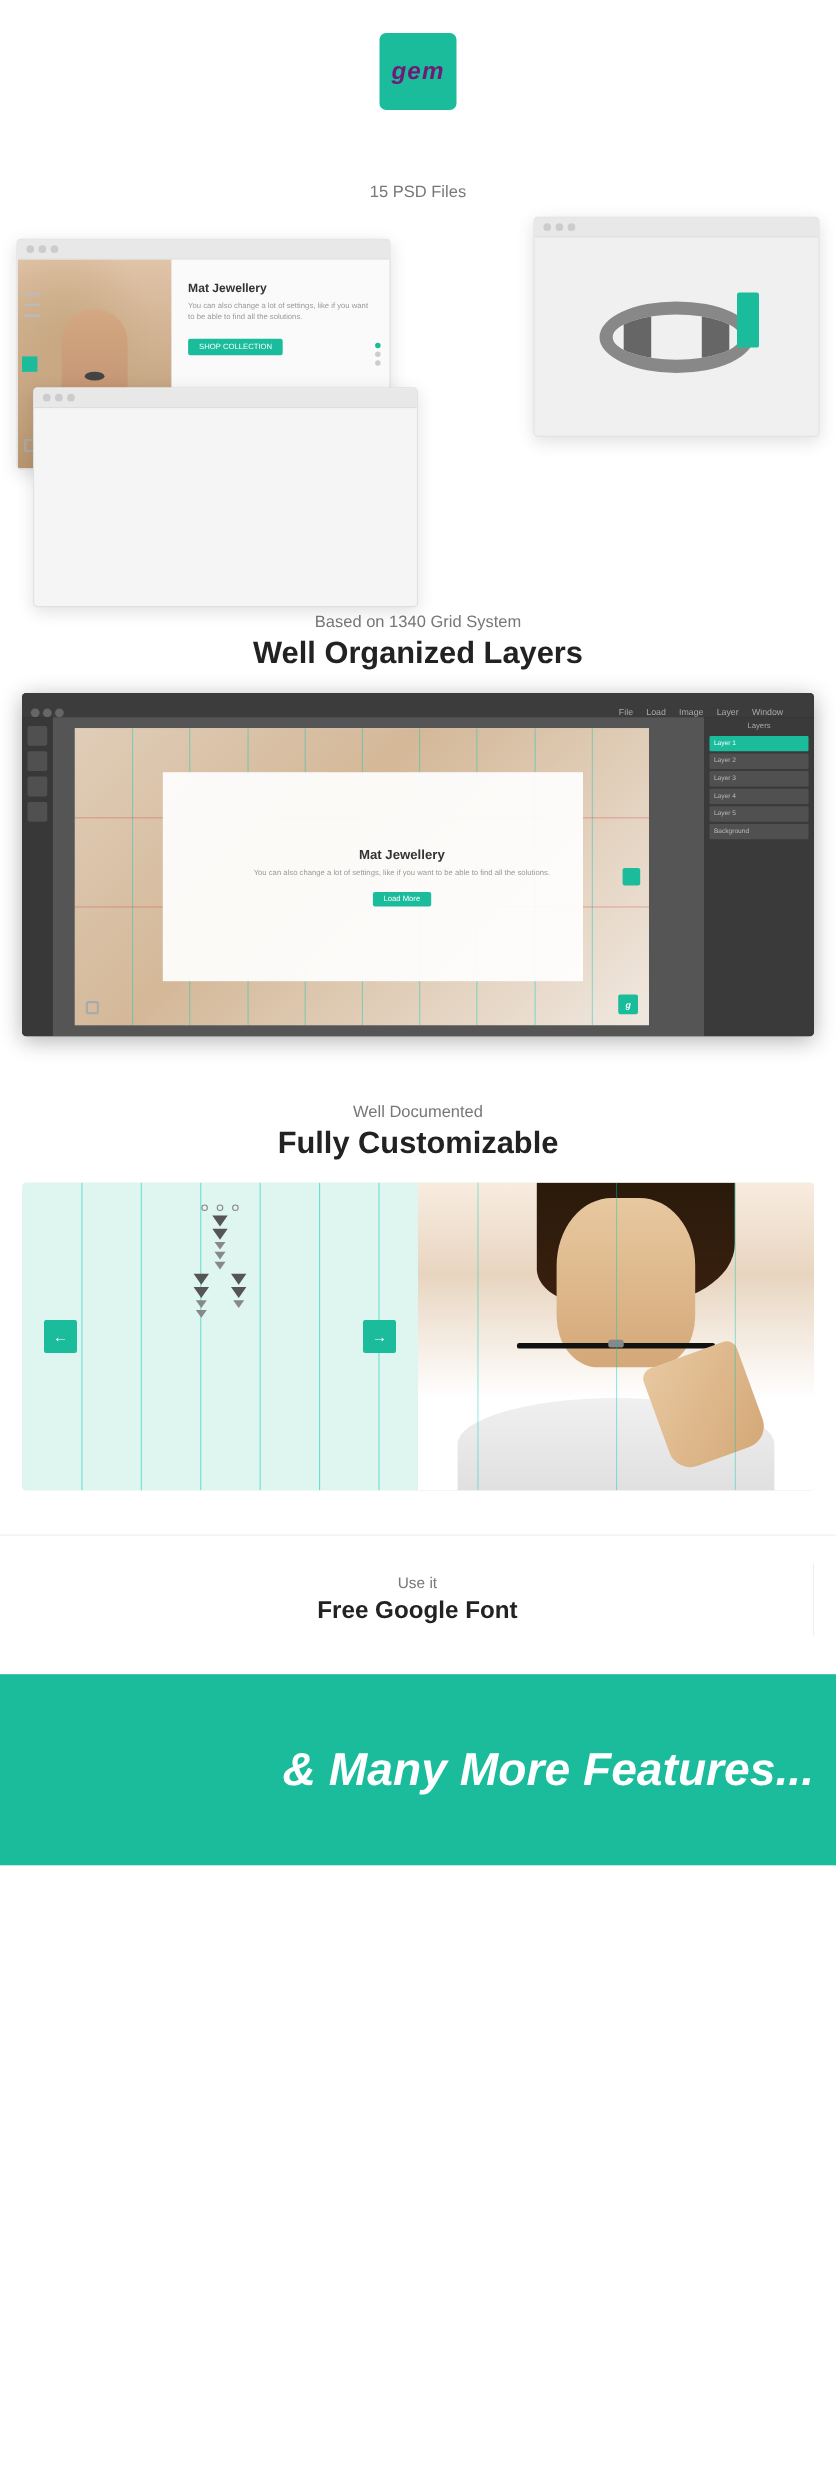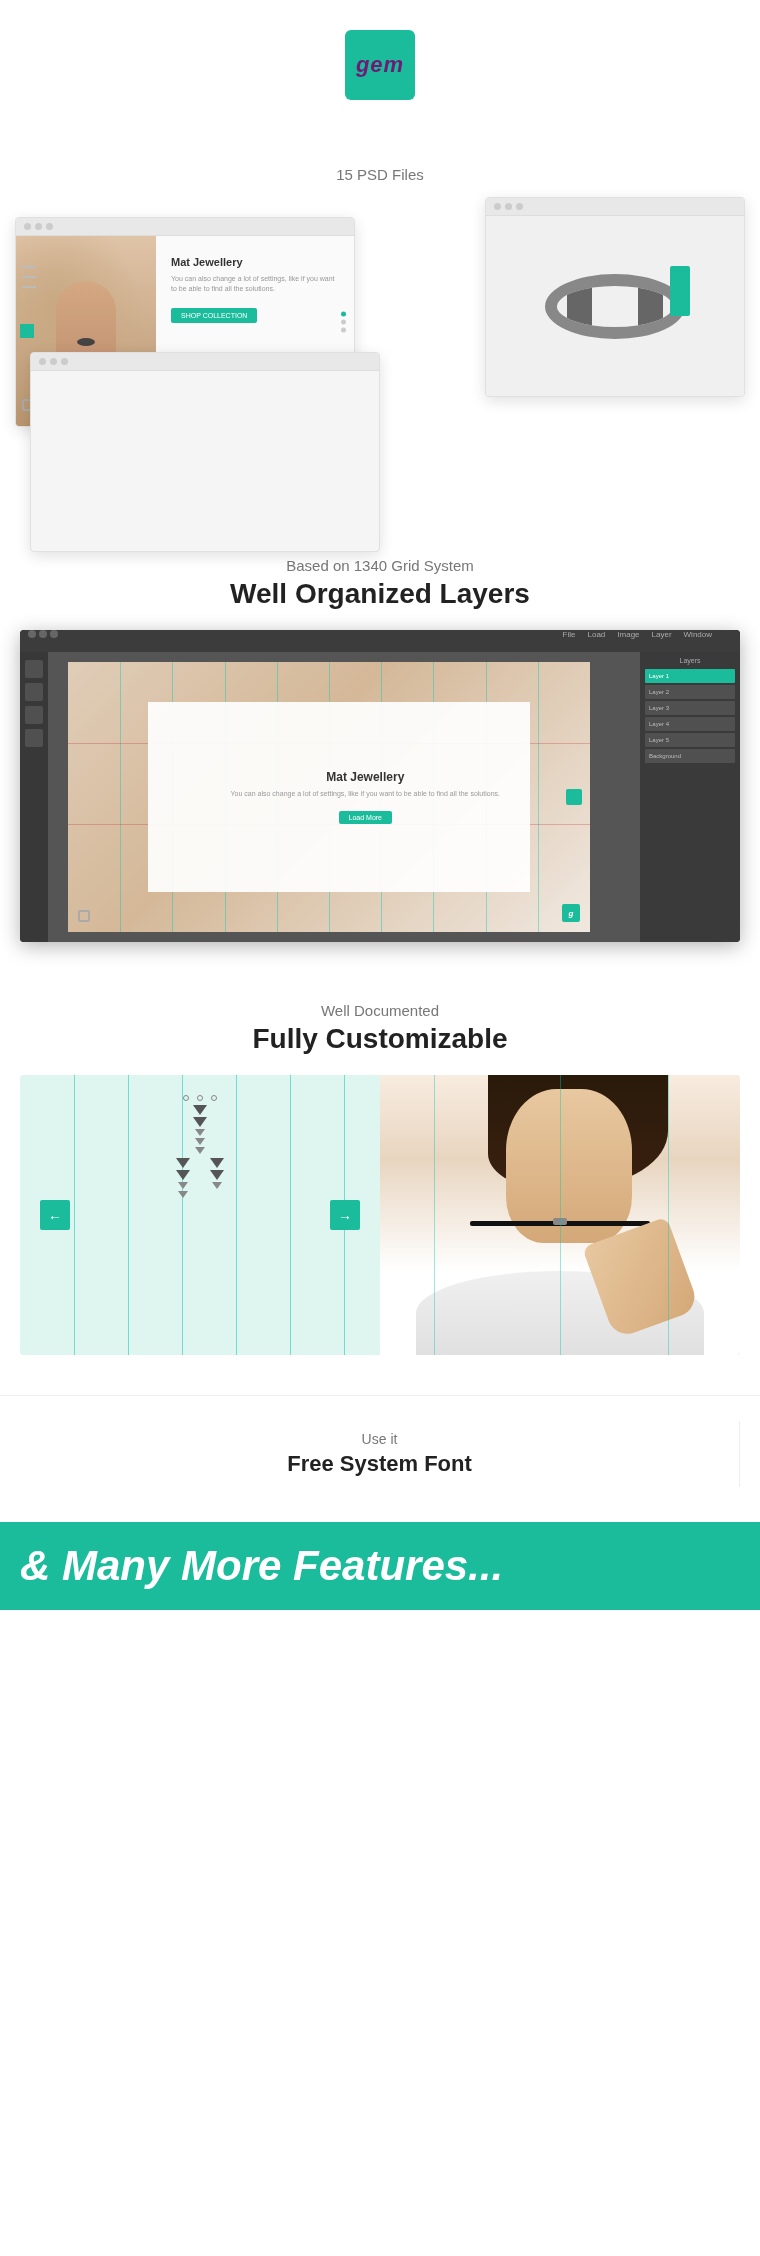--- a/index.html
+++ b/index.html
@@ -325,21 +325,21 @@
       background: #2a2a2a;
       border-radius: 4px;
       overflow: hidden;
       margin-bottom: 30px;
       box-shadow: 0 4px 20px rgba(0,0,0,0.3);
     }
     .ps-titlebar {
       height: 22px;
       background: #3c3c3c;
       display: flex;
-      align-items: flex-start;
+      align-items: flex-end;
       padding: 0 8px;
       gap: 3px;
     }
     .ps-dot {
       width: 8px; height: 8px;
       border-radius: 50%;
       background: #666;
     }
     .ps-menu {
       display: flex;
@@ -558,22 +558,22 @@
     }
     .feature-title {
       font-size: 22px;
       font-weight: 900;
       color: #222;
     }
 
     
     .section-5 {
       background: #1abc9c;
-      padding: 20px 20px;
-      text-align: left;
+      padding: 63px 20px;
+      text-align: right;
       margin-top: 10px;
     }
     .many-features-text {
       font-size: 42px;
       font-weight: 900;
       color: white;
       font-style: italic;
     }
 
     
@@ -836,19 +836,19 @@
       <div class="guide-line-v" style="left:15%;background:rgba(0,200,180,0.4);"></div>
       <div class="guide-line-v" style="left:50%;background:rgba(0,200,180,0.4);"></div>
       <div class="guide-line-v" style="left:80%;background:rgba(0,200,180,0.4);"></div>
     </div>
   </div>
 </div>
 
 <div class="section-4">
   <div class="feature-col">
     <div class="feature-subtitle">Use it</div>
-    <div class="feature-title">Free System Font</div>
+    <div class="feature-title">Free Google Font</div>
   </div>
 </div>
 
 <div class="section-5">
   <div class="many-features-text">&amp; Many More Features...</div>
 </div>
 
 </body></html>

